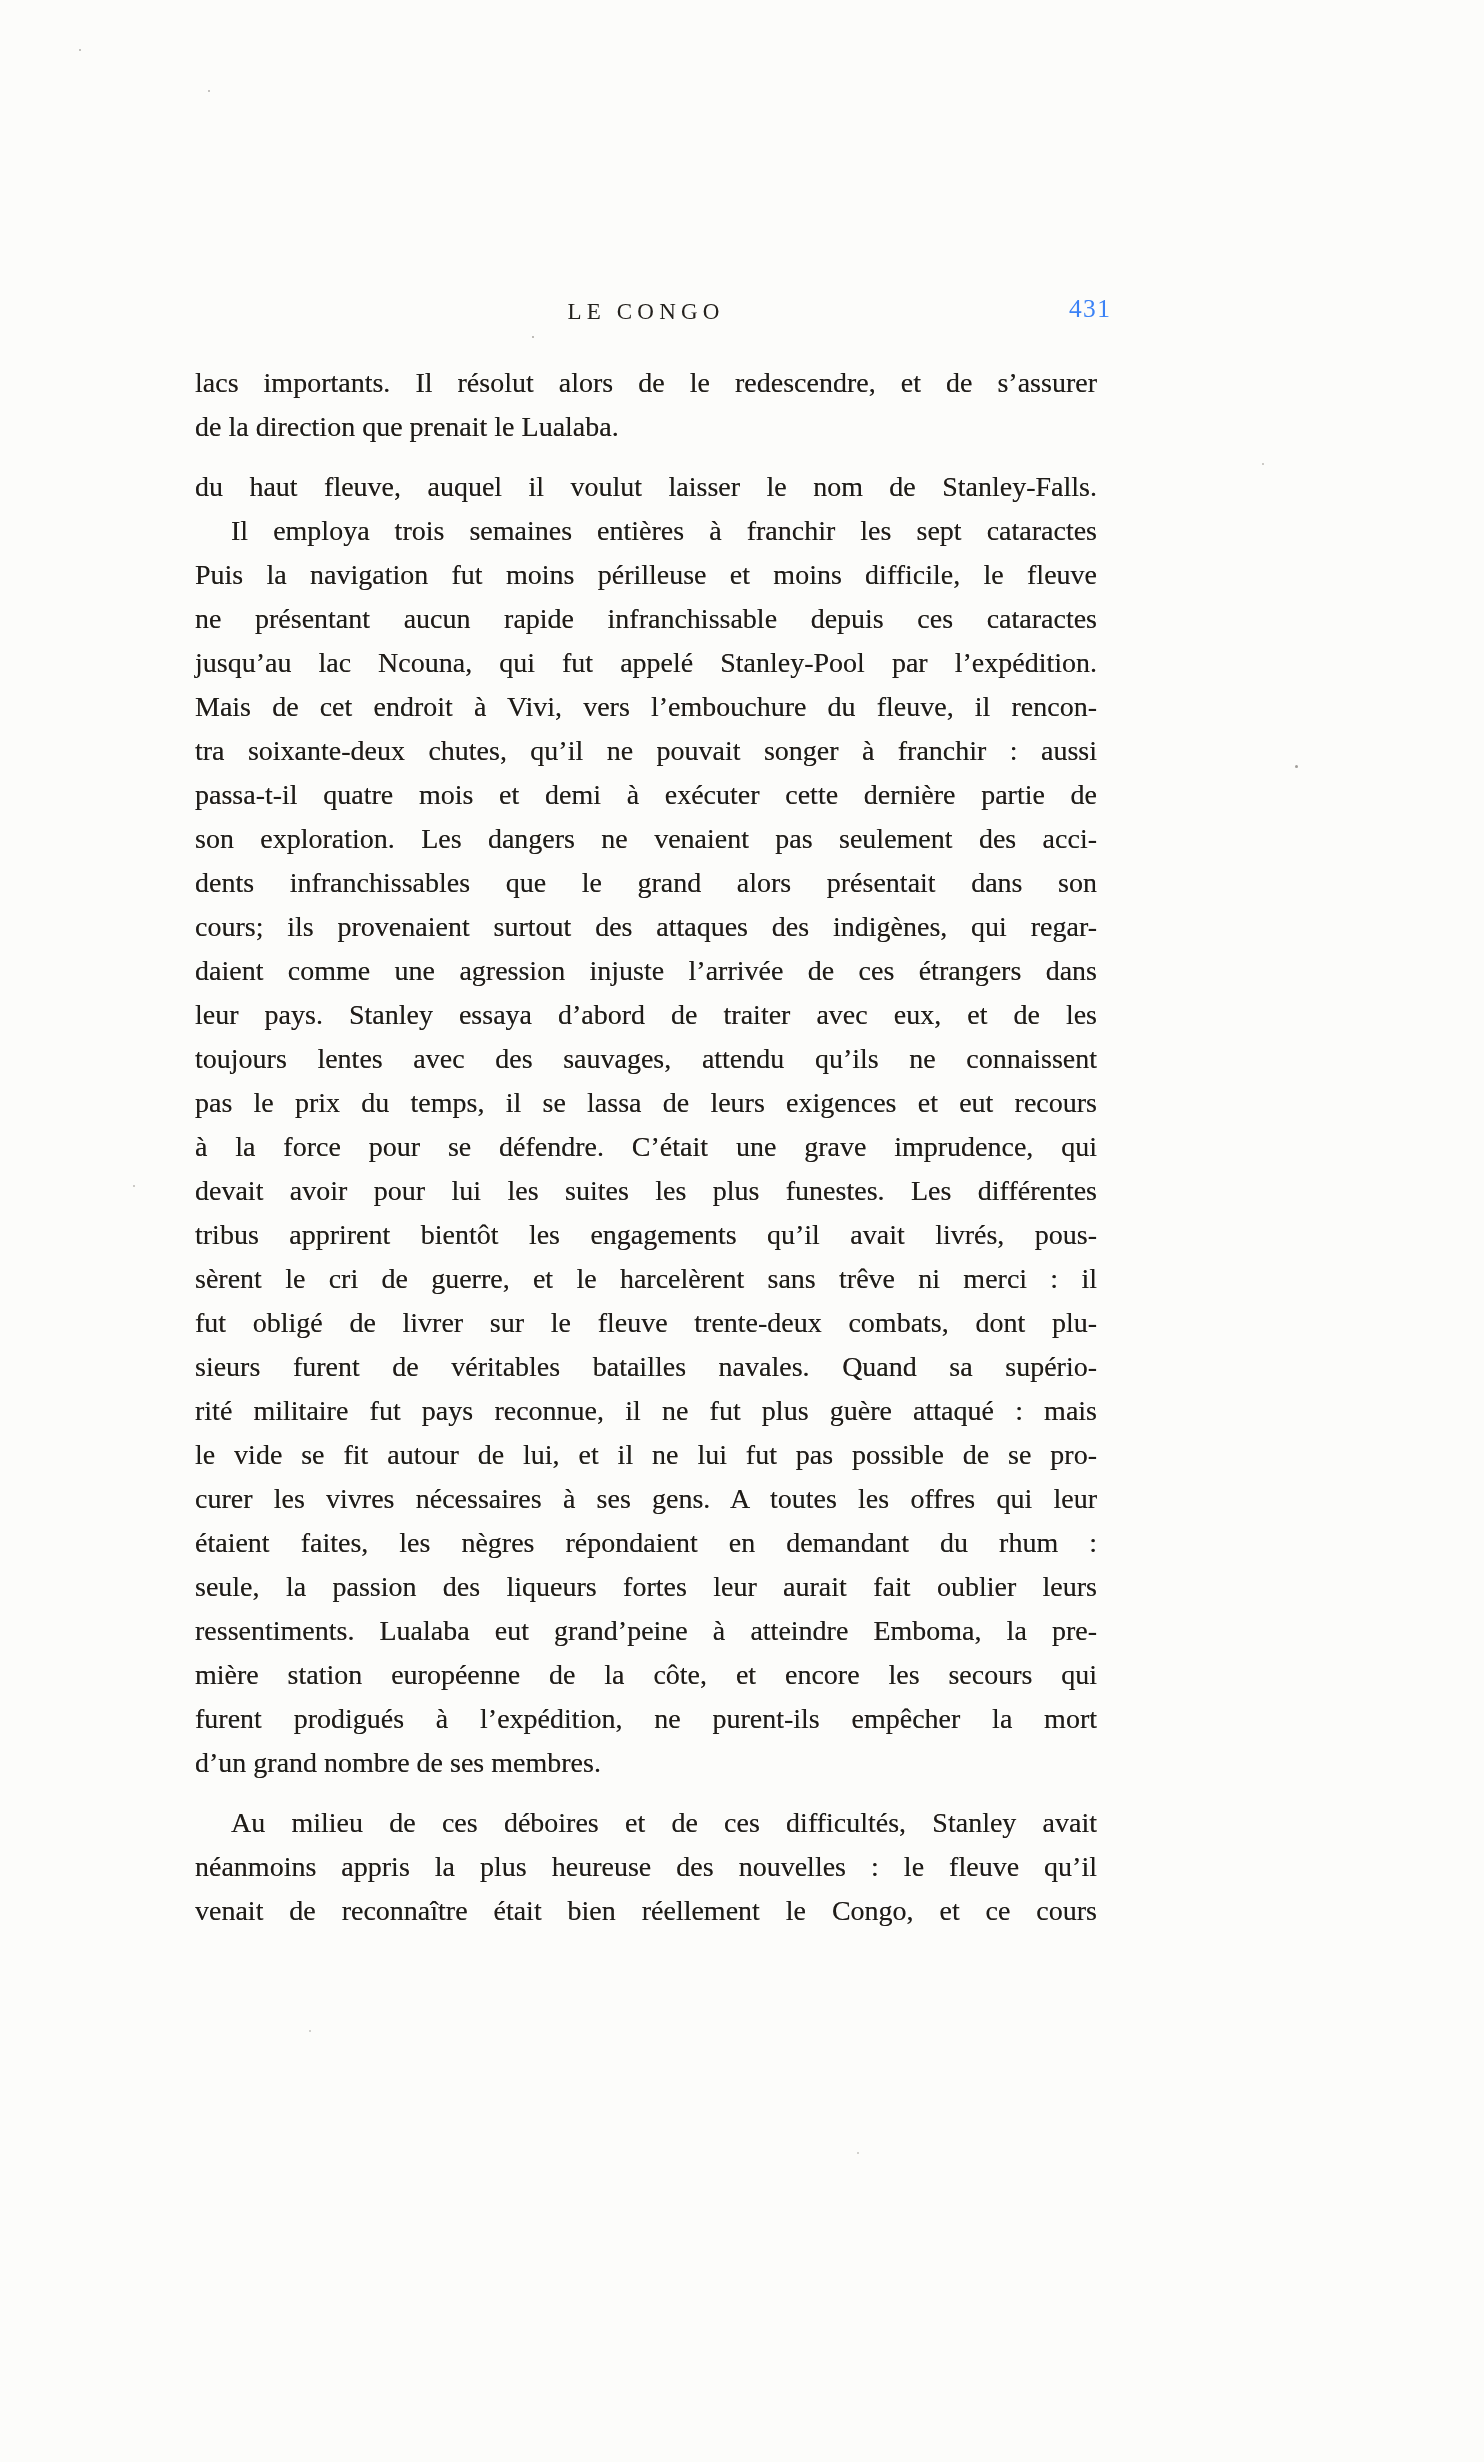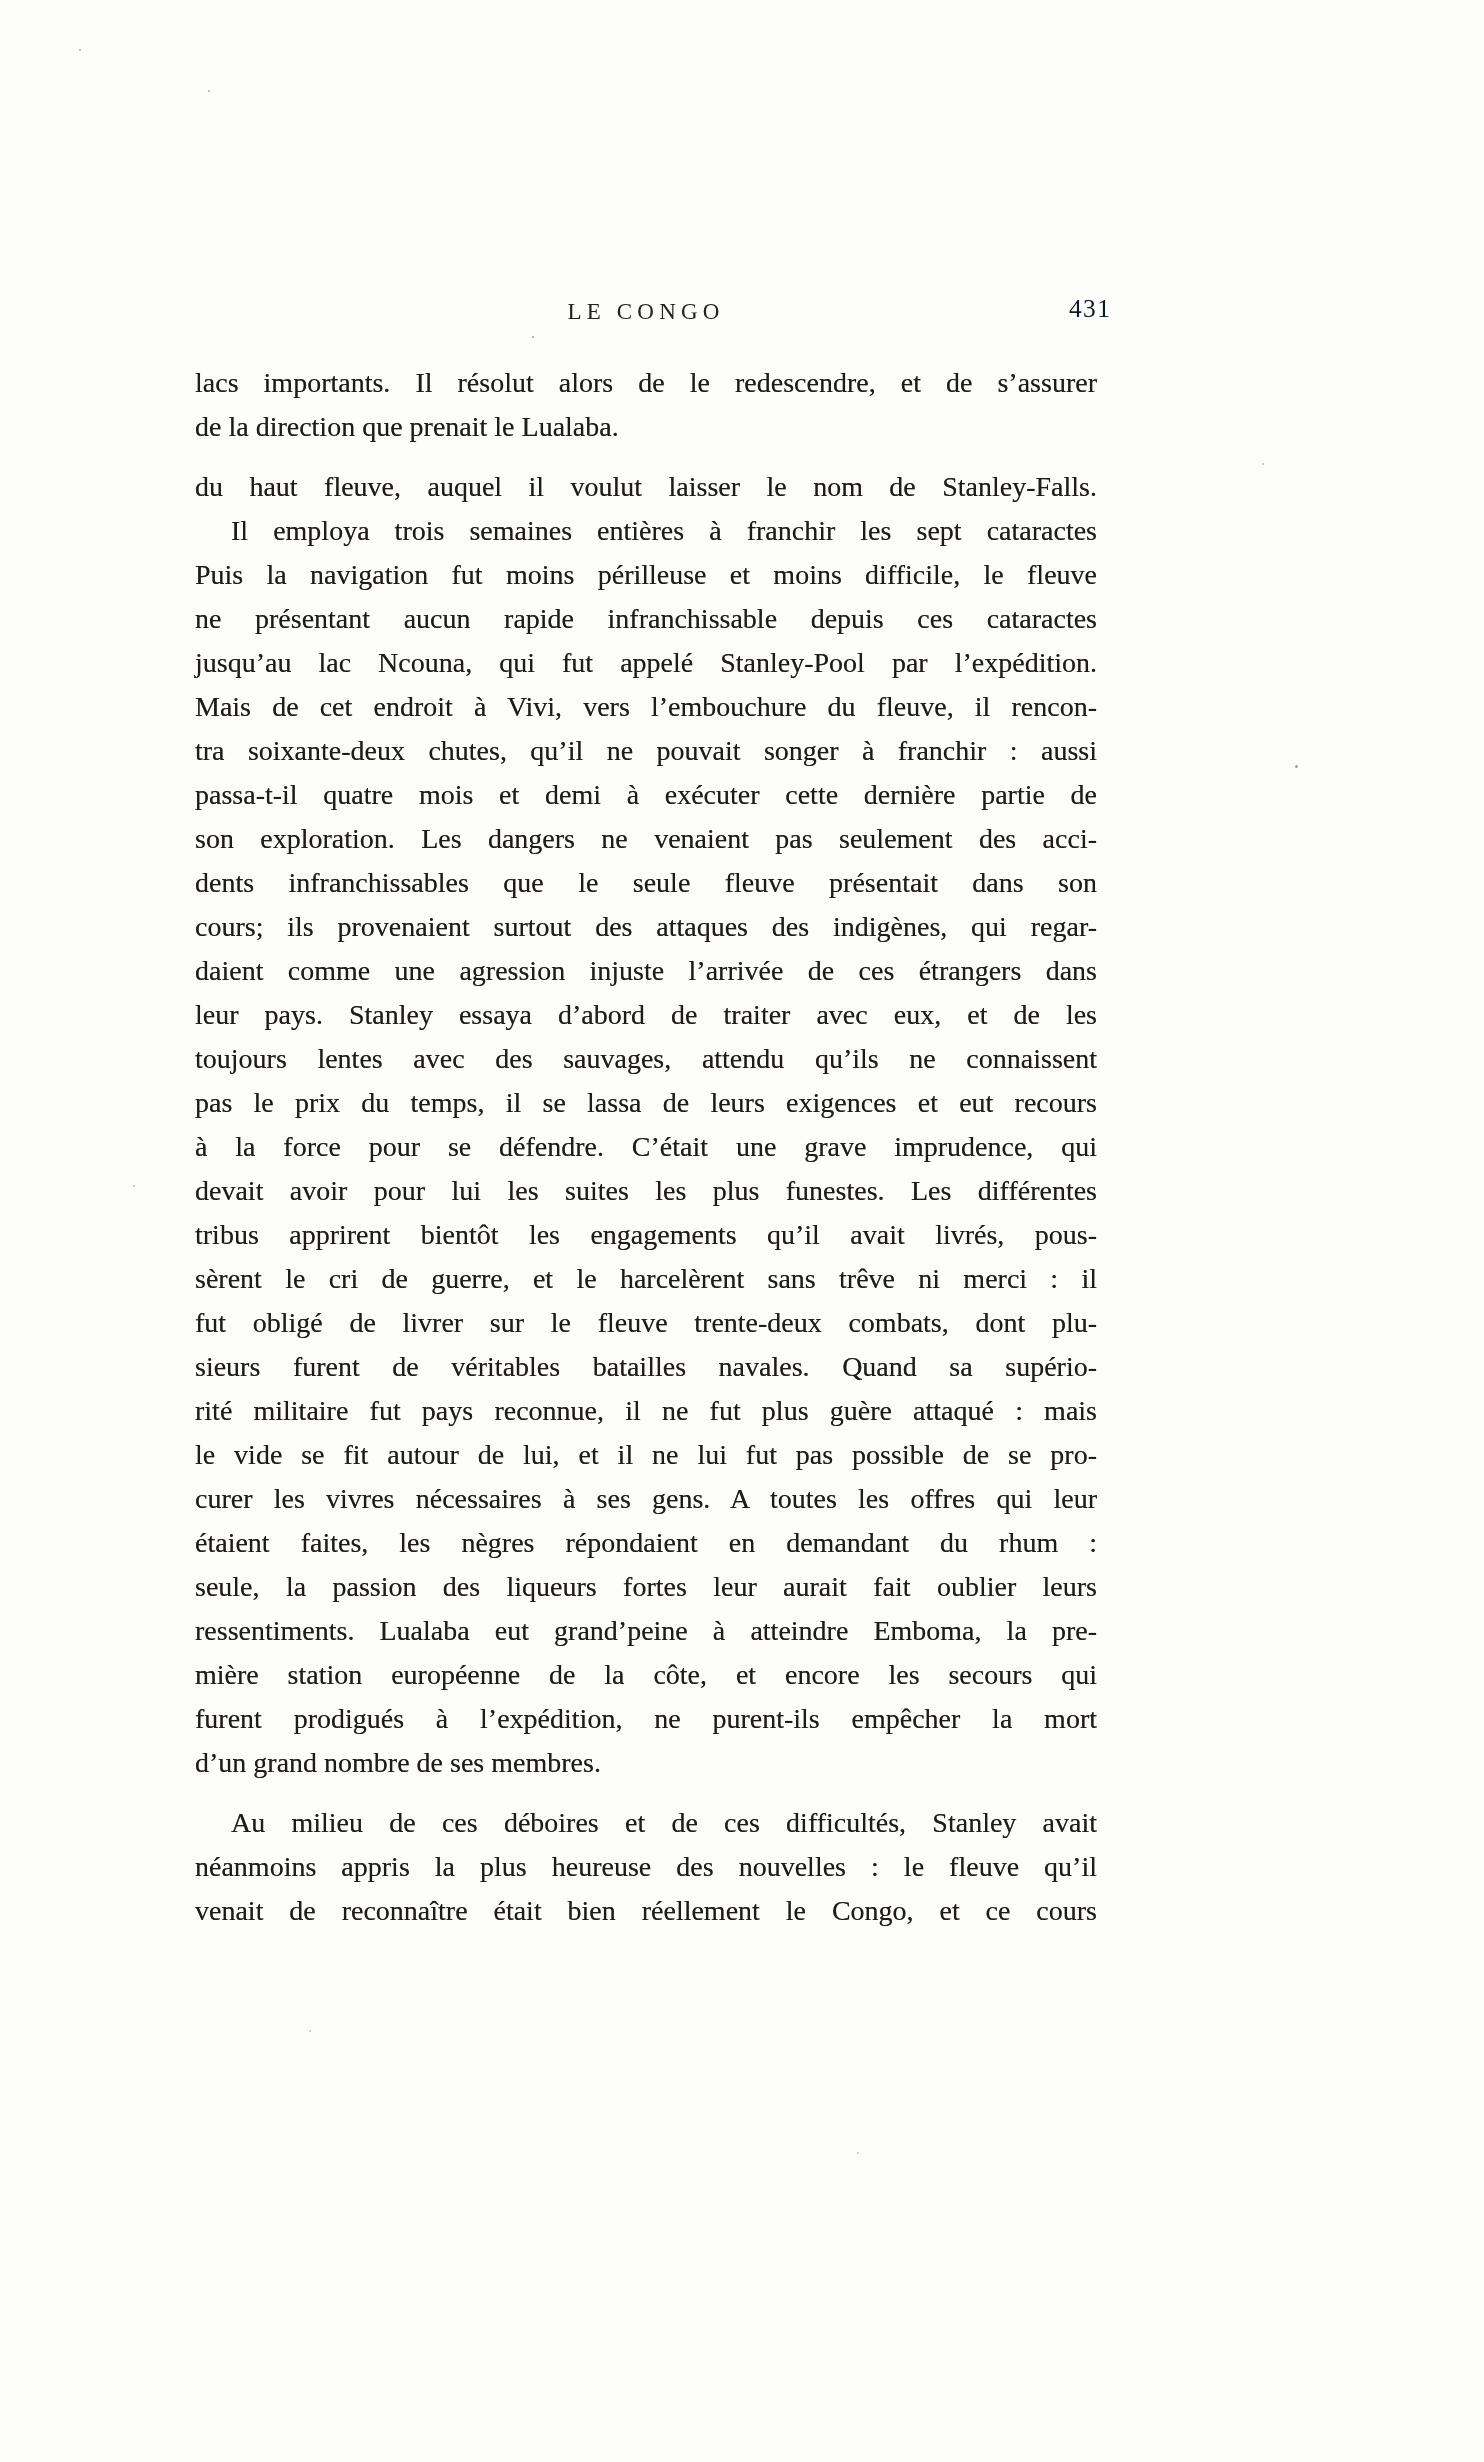--- a/index.html
+++ b/index.html
@@ -28,21 +28,21 @@
     font-size: 23px;
     letter-spacing: 5.2px;
     white-space: nowrap;
     color: #24211d;
   }
   .page-number {
     position: absolute;
     right: 1.5px; top: -3px;
     font-size: 25.4px;
     letter-spacing: 1.5px;
-    color: #0f172a;
+    color: #3b82f6;
   }
   
   .text-block {
     position: absolute;
     left: 179px; top: 345px;
     width: 934px;
     font-size: 28px;
     line-height: 44px;
     color: #1f1c18;
     text-shadow: 0 0 0.4px rgba(32,29,25,0.6);
@@ -82,21 +82,21 @@
       <div class="paragraph">
         <div class="line">du haut fleuve, auquel il voulut laisser le nom de Stanley-Falls.</div>
         <div class="line indent">Il employa trois semaines entières à franchir les sept cataractes</div>
         <div class="line">Puis la navigation fut moins périlleuse et moins difficile, le fleuve</div>
         <div class="line">ne présentant aucun rapide infranchissable depuis ces cataractes</div>
         <div class="line">jusqu’au lac Ncouna, qui fut appelé Stanley-Pool par l’expédition.</div>
         <div class="line">Mais de cet endroit à Vivi, vers l’embouchure du fleuve, il rencon-</div>
         <div class="line">tra soixante-deux chutes, qu’il ne pouvait songer à franchir : aussi</div>
         <div class="line">passa-t-il quatre mois et demi à exécuter cette dernière partie de</div>
         <div class="line">son exploration. Les dangers ne venaient pas seulement des acci-</div>
-        <div class="line">dents infranchissables que le seule fleuve présentait dans son</div>
+        <div class="line">dents infranchissables que le grand alors présentait dans son</div>
         <div class="line">cours; ils provenaient surtout des attaques des indigènes, qui regar-</div>
         <div class="line">daient comme une agression injuste l’arrivée de ces étrangers dans</div>
         <div class="line">leur pays. Stanley essaya d’abord de traiter avec eux, et de les</div>
         <div class="line">toujours lentes avec des sauvages, attendu qu’ils ne connaissent</div>
         <div class="line">pas le prix du temps, il se lassa de leurs exigences et eut recours</div>
         <div class="line">à la force pour se défendre. C’était une grave imprudence, qui</div>
         <div class="line">devait avoir pour lui les suites les plus funestes. Les différentes</div>
         <div class="line">tribus apprirent bientôt les engagements qu’il avait livrés, pous-</div>
         <div class="line">sèrent le cri de guerre, et le harcelèrent sans trêve ni merci : il</div>
         <div class="line">fut obligé de livrer sur le fleuve trente-deux combats, dont plu-</div>

